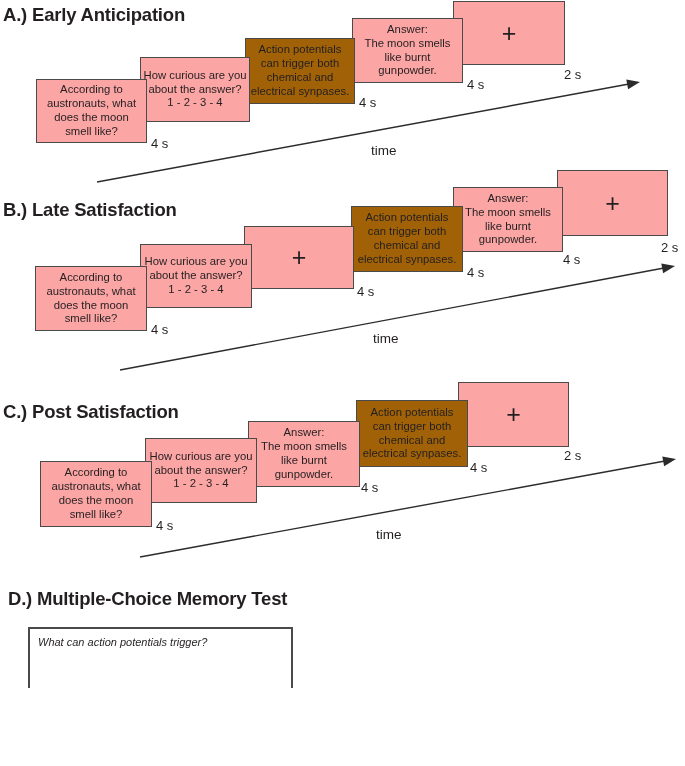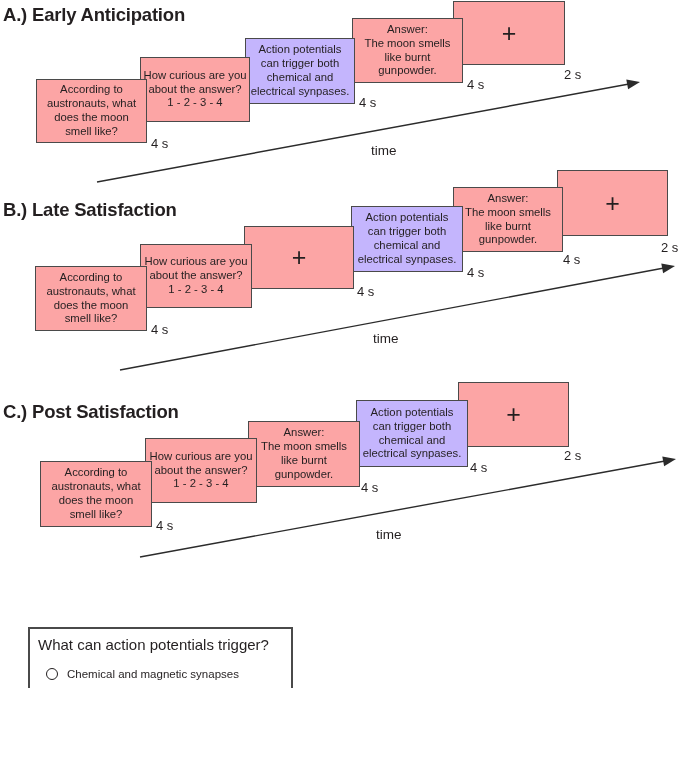--- a/index.html
+++ b/index.html
@@ -8,26 +8,26 @@
     font-family:"Liberation Sans", sans-serif; color:#231f20; overflow:hidden;
   }
   .ptitle { position:absolute; font-size:18.5px; font-weight:600; letter-spacing:-0.2px; white-space:nowrap; }
   .overlay { position:absolute; left:0; top:0; z-index:1; }
   .tbox {
     position:absolute; background:#fca5a5; border:1.5px solid #4a4a4a; box-sizing:border-box;
     display:flex; align-items:center; justify-content:center; text-align:center;
     font-size:11.3px; line-height:1.22;
   }
   .tbox .txt { white-space:pre-line; }
-  .tbox.gray { background:#c4b5fd; }
+  .tbox.gray { background:#a16207; }
   .plus { font-size:25px; line-height:1; font-weight:400; }
   .dur { position:absolute; font-size:13px; z-index:20; white-space:nowrap; }
   .timelbl { position:absolute; font-size:13.5px; z-index:20;margin-left:36px; }
   .dbox { position:absolute; background:#ffffff; border:2px solid #4a4a4a; box-sizing:border-box; }
-  .dquestion { position:absolute; font-size:15px; white-space:nowrap; }
+  .dquestion { position:absolute; font-size:11px; white-space:nowrap;font-style:italic; }
   .optrow { position:absolute; display:flex; align-items:center; }
   .radio { width:12px; height:12px; border:1.7px solid #231f20; border-radius:50%; background:#fff; box-sizing:border-box; margin-right:9px; flex:none; }
   .optlbl { font-size:11.5px; white-space:nowrap; }
 </style>
 </head>
 <body>
 
 <div class="canvas">
 
   <svg class="overlay" width="685" height="766" viewBox="0 0 685 766">
@@ -147,26 +147,23 @@
   <div class="tbox" style="left:458px; top:382px; width:111px; height:65px; z-index:12;">
     <span class="plus">+</span>
   </div>
 
   <span class="dur" style="left:156px; top:518px;">4 s</span>
   <span class="dur" style="left:361px; top:480px;">4 s</span>
   <span class="dur" style="left:470px; top:460px;">4 s</span>
   <span class="dur" style="left:564px; top:448px;">2 s</span>
   <span class="timelbl" style="left:340px; top:527px;">time</span>
 
+  <div class="ptitle" style="left:8px; top:588px;">D.) Multiple-Choice Memory Test</div>
 
   <div class="dbox" style="left:28px; top:627px; width:265px; height:137px;"></div>
   <div class="dquestion" style="left:38px; top:636px;">What can action potentials trigger?</div>
 
-  <div class="optrow" style="left:46px; top:668px;">
-    <span class="radio"></span>
-    <span class="optlbl">Chemical and magnetic synapses</span>
-  </div>
   <div class="optrow" style="left:50px; top:731px;">
     <span class="radio"></span>
     <span class="optlbl">Nuclear and magnetic synapses</span>
   </div>
 
 </div>
 
 </body></html>

